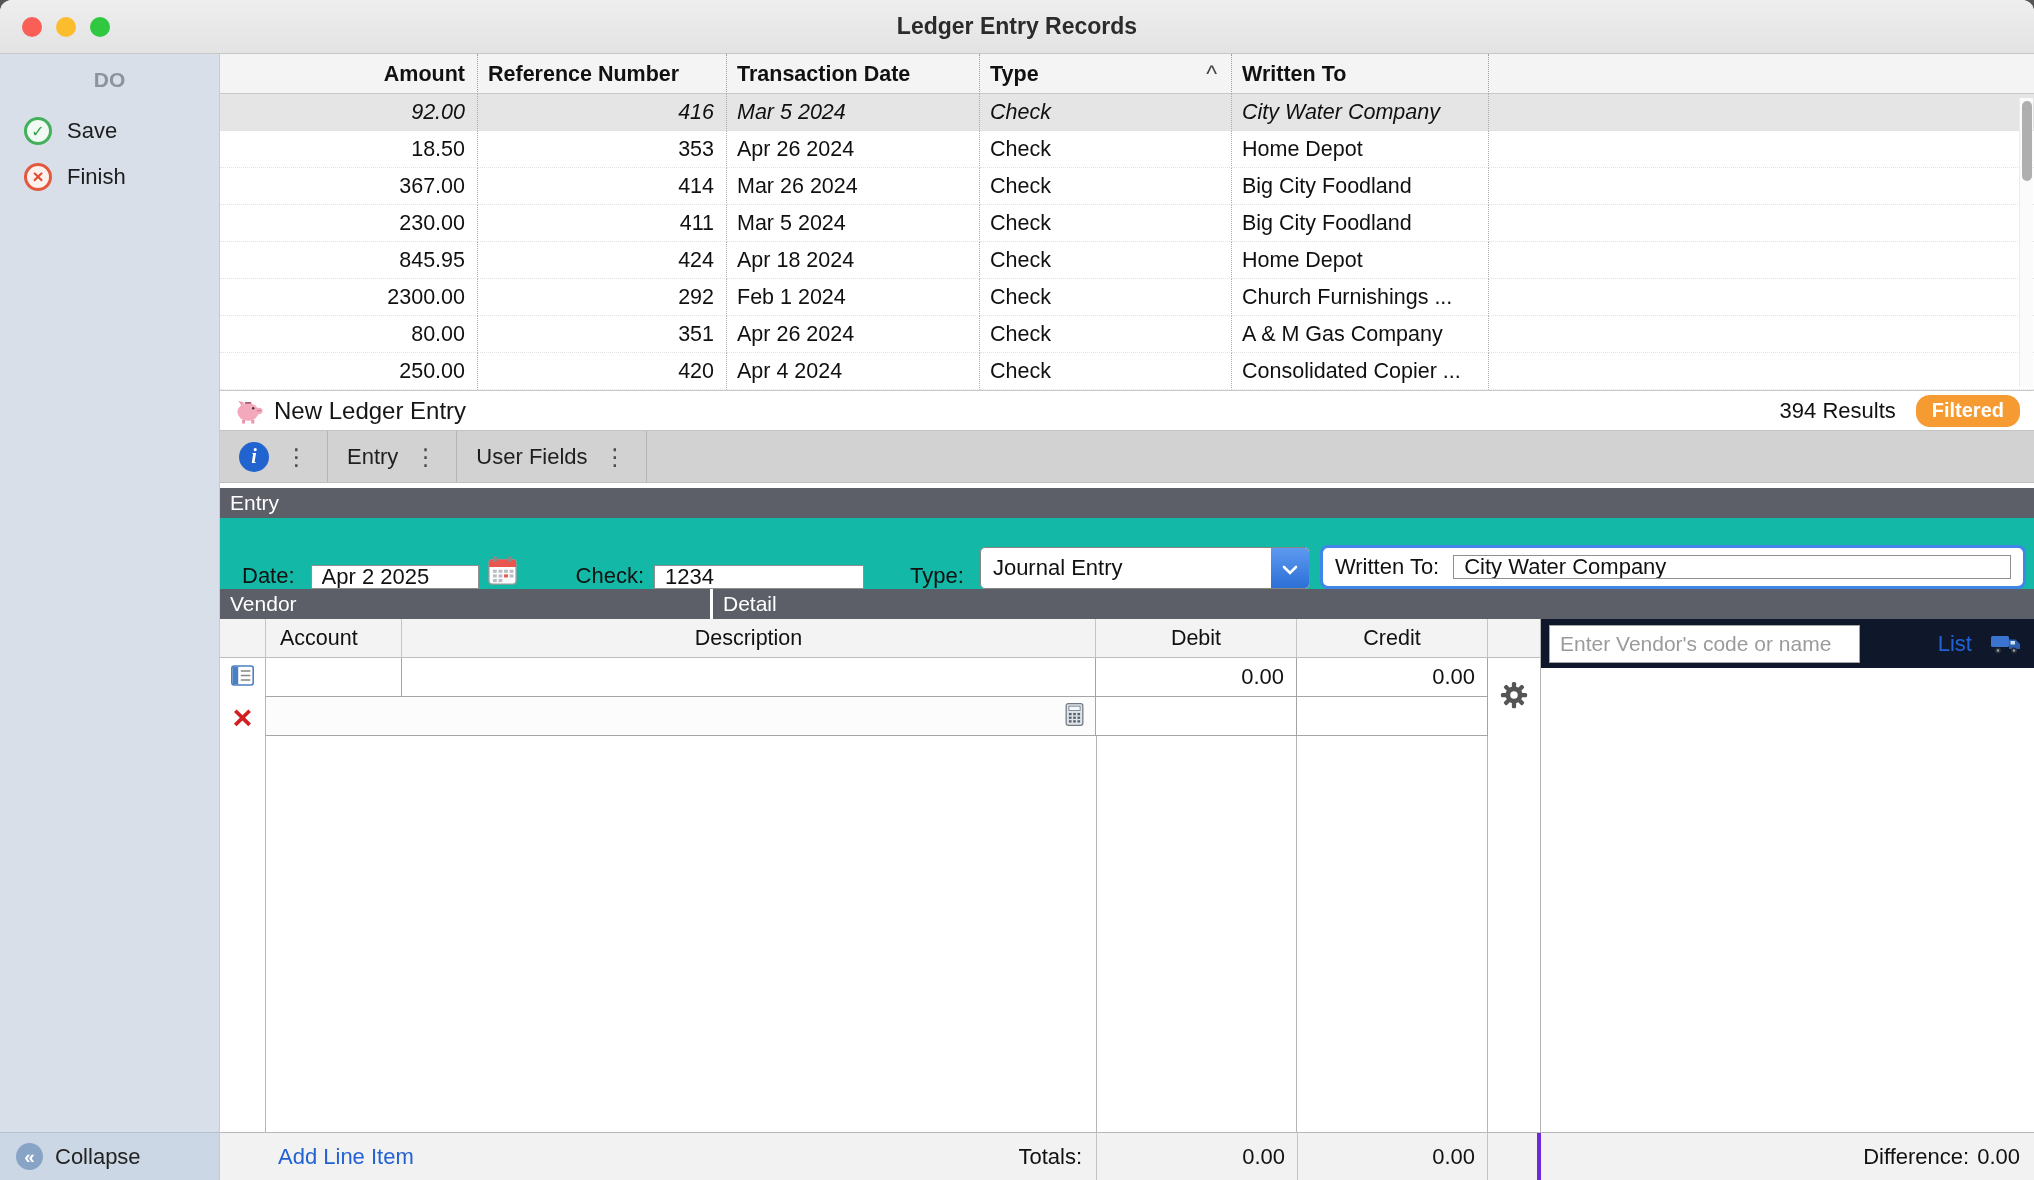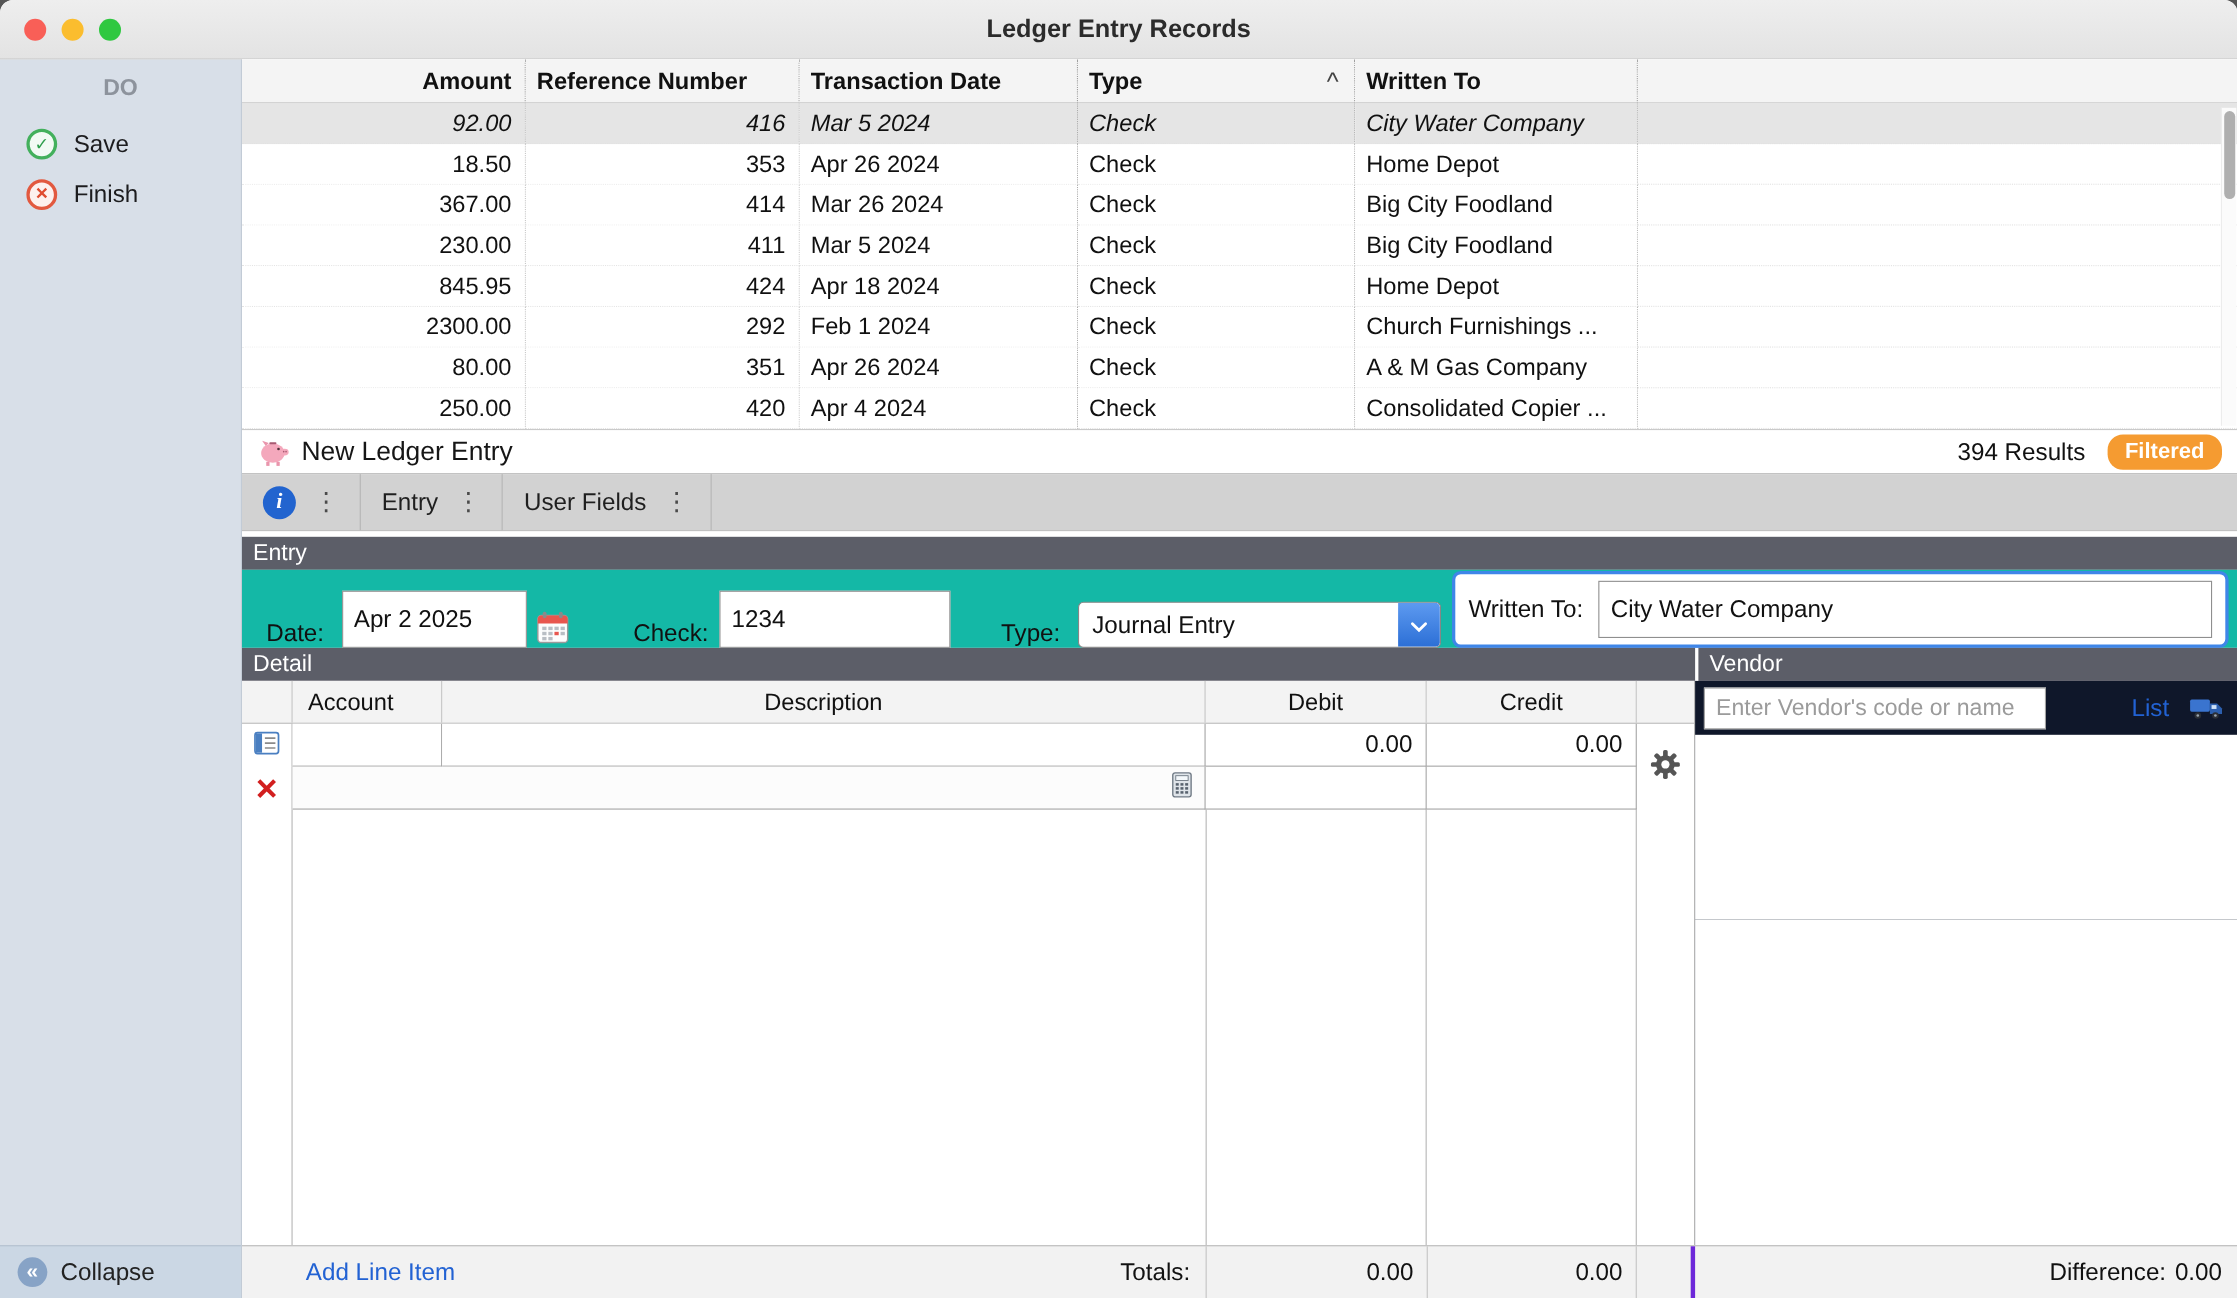--- a/index.html
+++ b/index.html
@@ -81,21 +81,21 @@
   .kebab { font-size:23px; color:#4a4a4a; font-family:"DejaVu Sans",sans-serif; }
   .gap-row { flex:0 0 5px; background:#fff; }
 
   
   .section-hdr { height:30px; background:#5c5e68; color:#fff; display:flex; align-items:center;
                  padding-left:10px; font-size:21px; font-weight:500; }
 
   
   .form-row { flex:0 0 71px; background:#14b8a6; display:flex; align-items:flex-end; font-size:22px; color:#111; }
   .fl { white-space:nowrap; }
-  .f-input { height:52px; border:1px solid #8f8f8f; font-size:22px; padding:0 10px;
+  .f-input { height:24px; border:1px solid #8f8f8f; font-size:22px; padding:0 10px;
              font-family:inherit; background:#fff; color:#111; }
   .lbl-date { margin-left:22px; }
   .in-date { width:168px; margin-left:16px; }
   .cal-btn { margin-left:8px; border:none; background:transparent; display:flex; align-items:center; cursor:pointer; }
   .lbl-check { margin-left:58px; }
   .in-check { width:210px; margin-left:10px; }
   .lbl-type { margin-left:46px; }
   .select { margin-left:16px; width:330px; height:42px; border:1px solid #868686; border-radius:5px;
             display:flex; align-items:center; background:#fff; overflow:hidden; cursor:default; }
   .select-val { flex:1; padding-left:12px; font-size:22px; white-space:nowrap; }
@@ -363,22 +363,22 @@
 
         <div class="focus-group">
           <span class="fl">Written To:</span>
           <input class="f-input in-written" value="City Water Company" style="">
         </div>
       </div>
 
       <div class="dv">
 
         <div class="dv-headers">
+          <div class="section-hdr vendor-hdr-bar">Vendor</div>
           <div class="section-hdr detail-hdr-bar">Detail</div>
-          <div class="section-hdr vendor-hdr-bar">Vendor</div>
         </div>
 
         <div class="dv-body">
 
           <div class="detail-left">
             <div class="dt-header">
               <div class="dh"></div>
               <div class="dh account">Account</div>
               <div class="dh center">Description</div>
               <div class="dh center">Debit</div>

